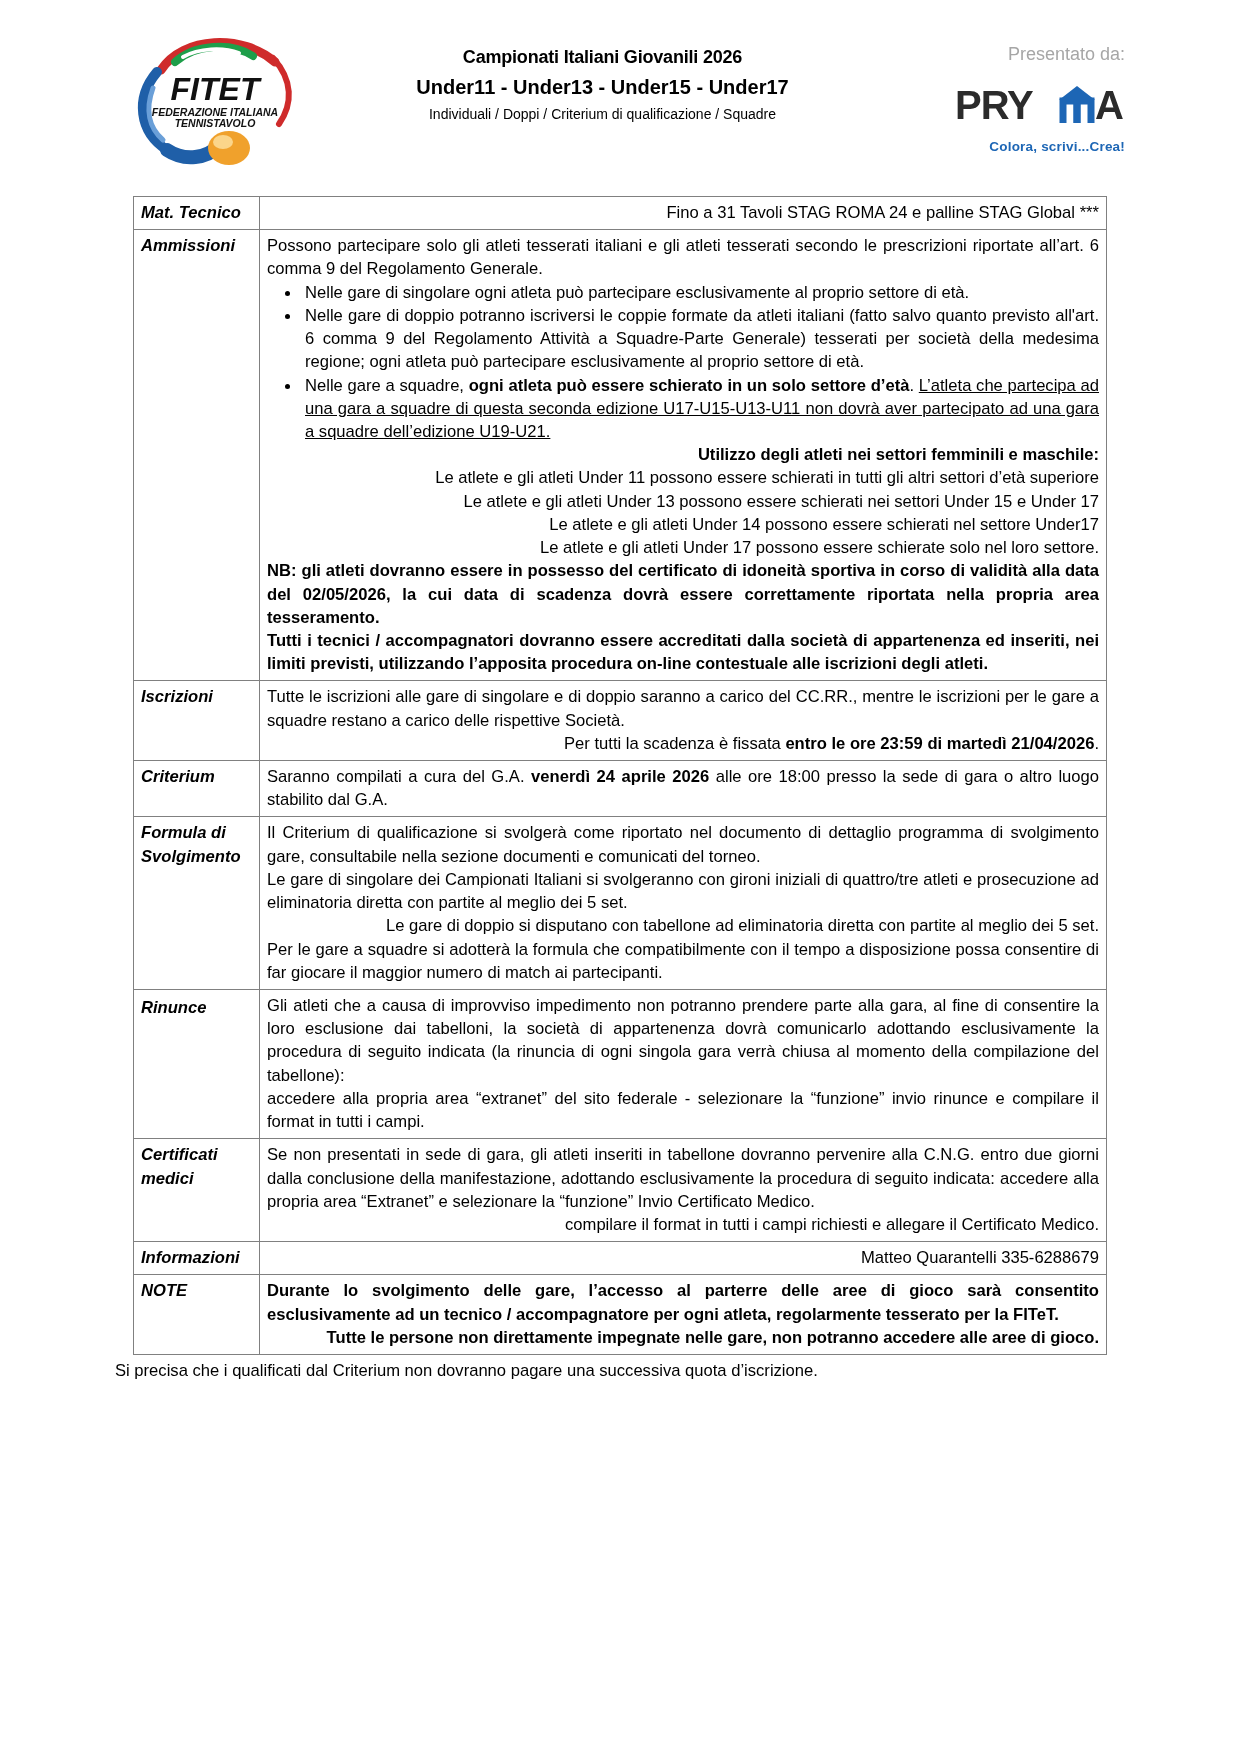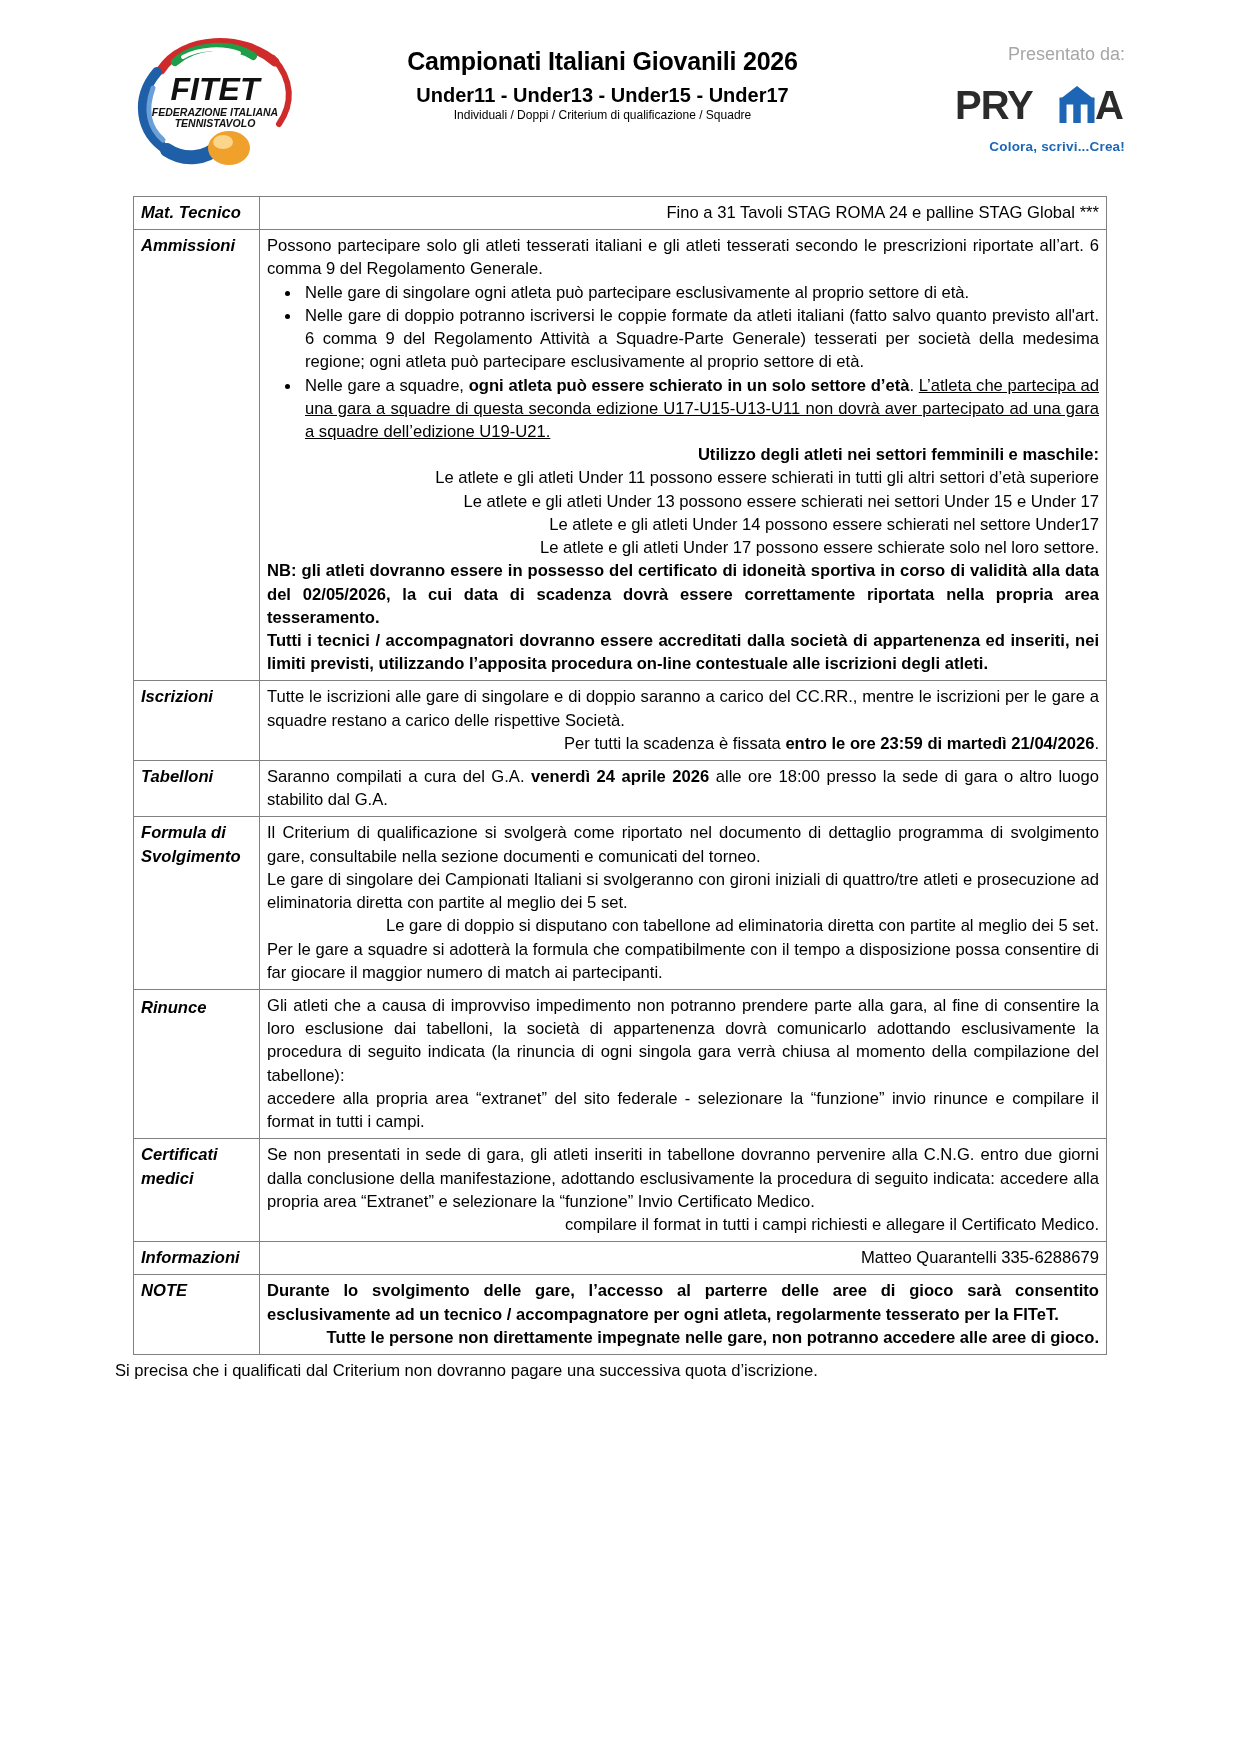--- a/index.html
+++ b/index.html
@@ -41,36 +41,37 @@
     width: 180px;
     height: 145px;
     margin-left: 8px;
   }
   .title-block {
     flex: 1 1 auto;
     text-align: center;
     padding-top: 18px;
   }
   .title-main {
-    font-size: 25px;
+    font-size: 18px;
     font-weight: bold;
     letter-spacing: -0.2px;
     line-height: 1.25;
     white-space: nowrap;
   }
   .title-sub {
     font-size: 20px;
     font-weight: bold;
     margin-top: 6px;
     line-height: 1.25;
     white-space: nowrap;
   }
   .title-sub2 {
-    font-size: 12px;
+    font-size: 14px;
     font-weight: normal;
+    margin-top: 6px;
     line-height: 1.25;
     white-space: nowrap;
   }
   .logo-right {
     width: 225px;
     flex: 0 0 225px;
     text-align: right;
     padding-top: 16px;
   }
   .presentato {
@@ -235,21 +236,21 @@
 
       <tr>
         <td class="label-cell">Iscrizioni</td>
         <td class="content-cell">
           <p>Tutte le iscrizioni alle gare di singolare e di doppio saranno a carico del CC.RR., mentre le iscrizioni per le gare a squadre restano a carico delle rispettive Società.</p>
           <p class="nojust"><span>Per tutti la scadenza è fissata </span><b>entro le ore 23:59 di martedì 21/04/2026</b><span>.</span></p>
         </td>
       </tr>
 
       <tr>
-        <td class="label-cell">Tabelloni</td>
+        <td class="label-cell">Criterium</td>
         <td class="content-cell">
           <p><span>Saranno compilati a cura del G.A. </span><b>venerdì 24 aprile 2026</b><span> alle ore 18:00 presso la sede di gara o altro luogo stabilito dal G.A.</span></p>
         </td>
       </tr>
 
       <tr>
         <td class="label-cell">
           <div>Formula di</div>
           <div>Svolgimento</div>
         </td>

